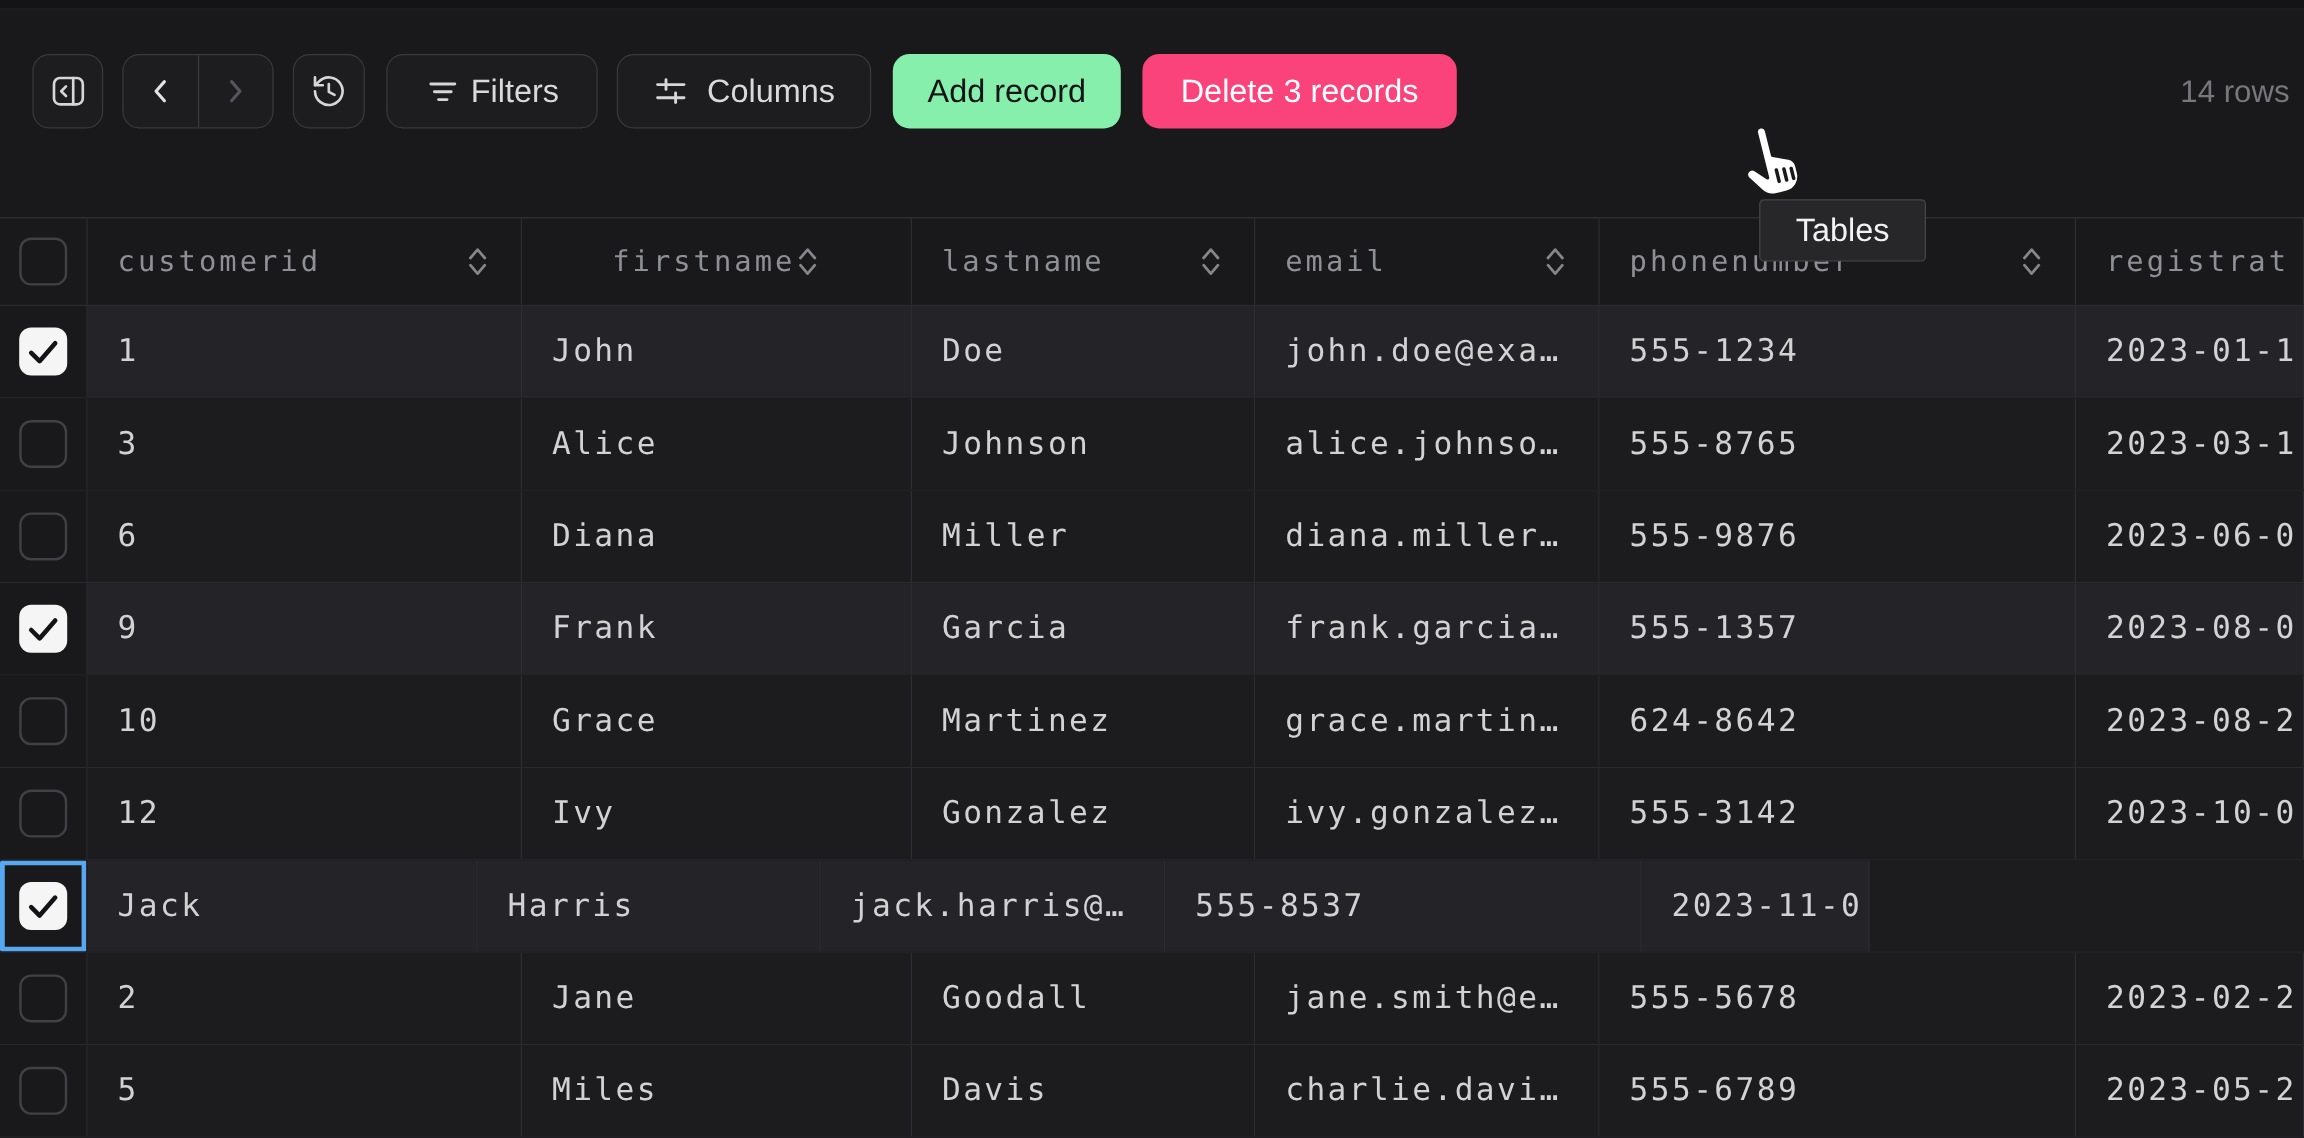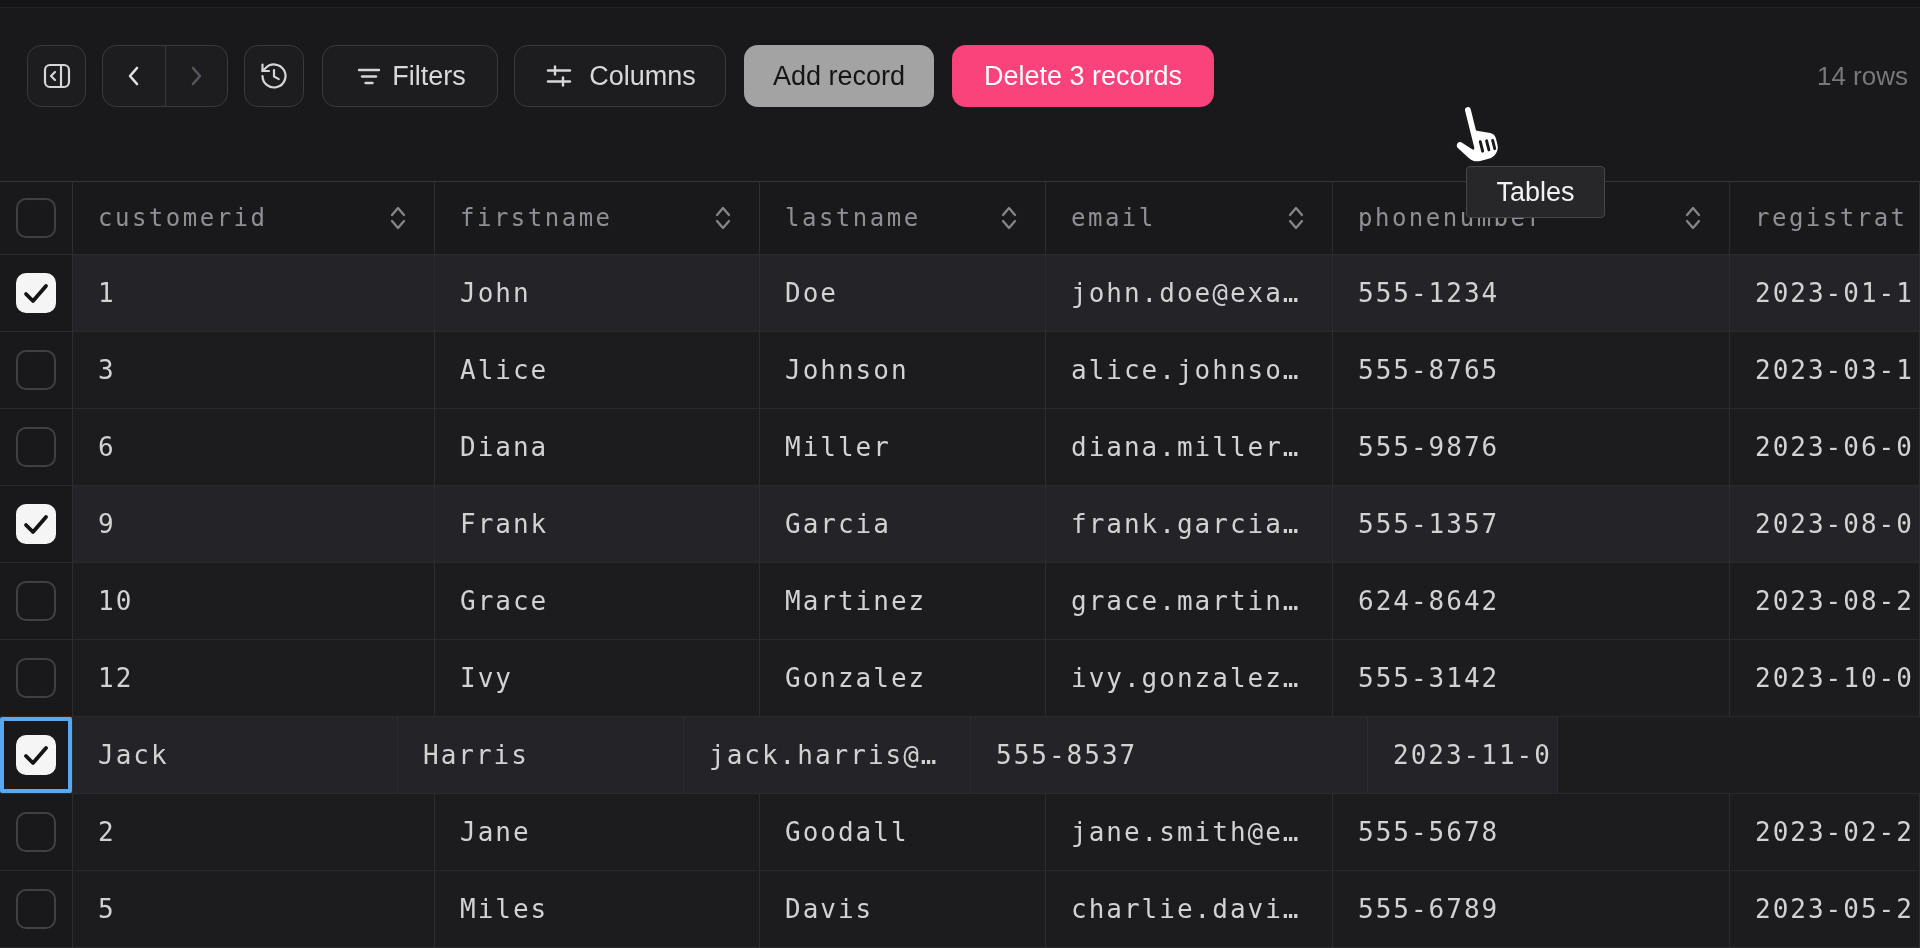--- a/index.html
+++ b/index.html
@@ -22,21 +22,21 @@
     color:#d9d9dc; font-size:27px; cursor:pointer;
   }
   .icon { display:block; }
   .btn-sidebar { width:59px; margin-right:16px; }
   .navgroup { width:126px; margin-right:16px; padding:0; overflow:hidden; }
   .navgroup .half { width:62px; height:60px; display:flex; align-items:center; justify-content:center; }
   .navgroup .vdiv { width:1px; height:60px; background:#3a3a3e; }
   .btn-history { width:60px; margin-right:18px; }
   .btn-filters { width:176px; margin-right:16px; gap:8px; }
   .btn-columns { width:212px; margin-right:18px; gap:15px; }
-  .btn-add { width:190px; margin-right:18px; background:#a3a3a3; border:none; color:#151517; font-weight:500;}
+  .btn-add { width:190px; margin-right:18px; background:#86efac; border:none; color:#151517; font-weight:500;}
   .btn-delete { width:262px; background:#f9437a; border:none; color:#ffffff; font-weight:500;}
   .rowscount { margin-left:auto; padding-right:12px; color:#77777c; font-size:26px; }
 
   
   .table { position:absolute; top:181px; left:0; width:1920px; }
   .thead { display:flex; height:74px; border-top:1px solid #343439; border-bottom:1px solid #2c2c30;
     background:#19191b; align-items:stretch; }
   .hcell { display:flex; align-items:center; border-right:1px solid #2d2d31;
     font-family:"DejaVu Sans Mono","Liberation Mono",monospace;
     font-size:24px; letter-spacing:2.5px; color:#8f9095;
@@ -134,21 +134,21 @@
     <div class="hcell cbhead">
       <div class="cb"></div>
     </div>
   <div class="hcell" style="width: 362px;">
         <span>customerid</span>
         <svg width="20" height="32" viewBox="0 0 20 32" fill="none" stroke="#85858a" stroke-width="2.3" stroke-linecap="round" stroke-linejoin="round" style="flex:none">
           <path d="M4 13 L10 6 L16 13"></path>
           <path d="M4 19 L10 26 L16 19"></path>
         </svg>
       </div>
-      <div class="hcell" style="width: 325px;">
+      <div class="hcell" style="width: 325px; justify-content: center;">
         <span>firstname</span>
         <svg width="20" height="32" viewBox="0 0 20 32" fill="none" stroke="#85858a" stroke-width="2.3" stroke-linecap="round" stroke-linejoin="round" style="flex:none">
           <path d="M4 13 L10 6 L16 13"></path>
           <path d="M4 19 L10 26 L16 19"></path>
         </svg>
       </div>
       <div class="hcell" style="width: 286px;">
         <span>lastname</span>
         <svg width="20" height="32" viewBox="0 0 20 32" fill="none" stroke="#85858a" stroke-width="2.3" stroke-linecap="round" stroke-linejoin="round" style="flex:none">
           <path d="M4 13 L10 6 L16 13"></path>

